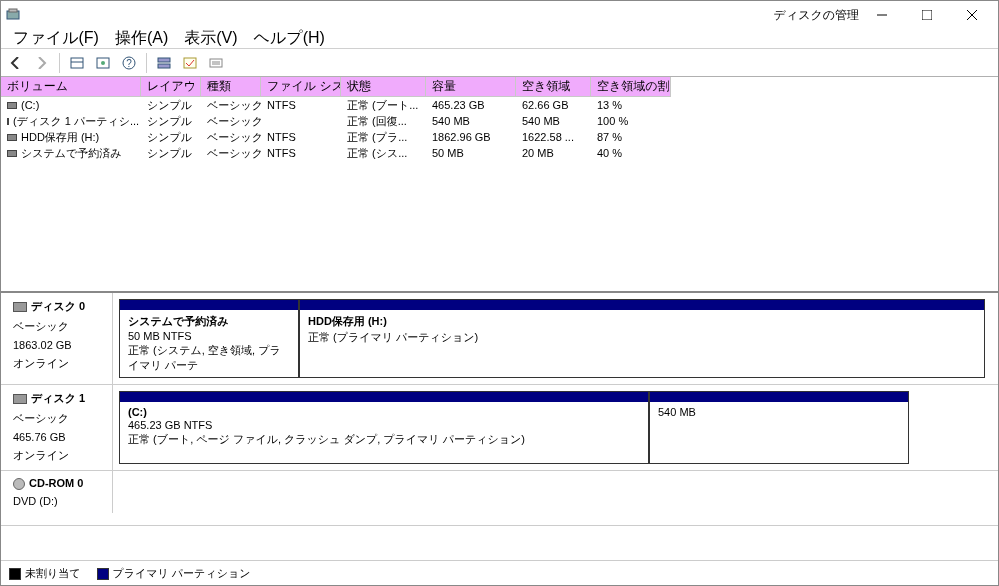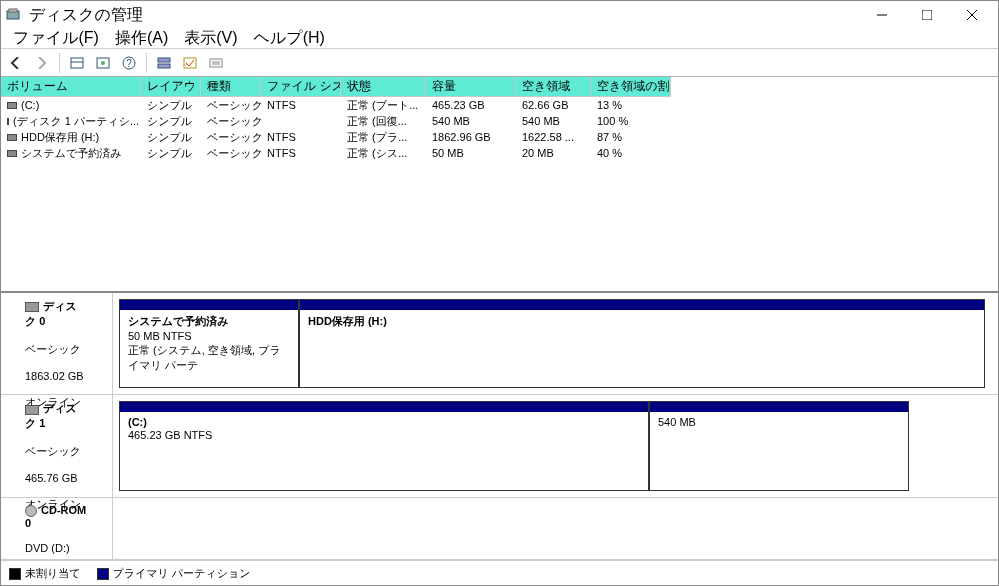--- a/index.html
+++ b/index.html
@@ -14,21 +14,22 @@
 .window {
   width: 100%; height: 100%;
   background: #fff;
   border: 1px solid #888;
   display: flex; flex-direction: column;
 }
 .titlebar {
   height: 28px;
   display: flex; align-items: center;
   padding: 0 4px;
-  font-size: 16px;
+  font-size: 12px;
+  text-align: right;
 }
 .titlebar .title { flex: 1; padding-left: 4px; }
 .titlebar .app-icon {
   width: 16px; height: 16px;
   margin-right: 4px;
   display: inline-flex; align-items: center; justify-content: center;
 }
 .titlebar .winbtns { display: flex; gap: 0; }
 .titlebar .winbtns .wb {
   width: 45px; height: 24px;
@@ -66,21 +67,21 @@
 }
 .vol-header {
   display: flex;
   height: 20px;
   font-size: 12px;
 }
 .vol-header .hc {
   border-right: 1px solid #c8c8c8;
   border-bottom: 1px solid #c8c8c8;
   padding: 2px 6px;
-  background: #5eead4;
+  background: #f0abfc;
   display: flex; align-items: center;
   white-space: nowrap; overflow: hidden;
 }
 .vol-row {
   display: flex;
   height: 16px;
   font-size: 11px;
 }
 .vol-row .vc {
   padding: 1px 6px;
@@ -99,25 +100,25 @@
   flex: 1;
   overflow: auto;
   display: flex; flex-direction: column;
 }
 .disk-row {
   display: flex;
   min-height: 86px;
   border-bottom: 1px solid #ccc;
 }
 .disk-info {
-  width: 112px; padding: 6px 24px;
+  width: 112px; padding: 6px 12px;
   font-size: 11px;
   border-right: 1px solid #ccc;
   display: flex; flex-direction: column;
-  gap: 13px;
+  gap: 5px;
 }
 .disk-info .dn { font-weight: bold; }
 .disk-icon {
   display:inline-block; width:14px; height:10px;
   background:#999; border:1px solid #555; vertical-align:middle;
   margin-right:4px;
 }
 .disk-parts {
   flex: 1; display: flex;
   padding: 6px 6px;
@@ -329,37 +330,39 @@
               <div class="pbody">
                 <div class="pname">システムで予約済み</div>
                 <div>50 MB NTFS</div>
                 <div>正常 (システム, 空き領域, プライマリ パーテ</div>
               </div>
             </div>
             <div class="part" style="width: 686px;">
               <div class="stripe stripe-primary"></div>
               <div class="pbody">
                 <div class="pname">HDD保存用  (H:)</div>
+                <div>正常 (プライマリ パーティション)</div>
               </div>
             </div>
           </div>
         </div>
         <div class="disk-row">
           <div class="disk-info">
             <div class="dn"><span class="disk-icon"></span>ディスク 1</div>
             <div>ベーシック</div>
             <div>465.76 GB</div>
             <div>オンライン</div>
           </div>
           <div class="disk-parts">
             <div class="part" style="width: 530px;">
               <div class="stripe stripe-primary"></div>
               <div class="pbody">
                 <div class="pname">(C:)</div>
                 <div>465.23 GB NTFS</div>
+                <div>正常 (ブート, ページ ファイル, クラッシュ ダンプ, プライマリ パーティション)</div>
               </div>
             </div>
             <div class="part" style="width: 260px;">
               <div class="stripe stripe-primary"></div>
               <div class="pbody">
                 <div>540 MB</div>
               </div>
             </div>
           </div>
         </div>

